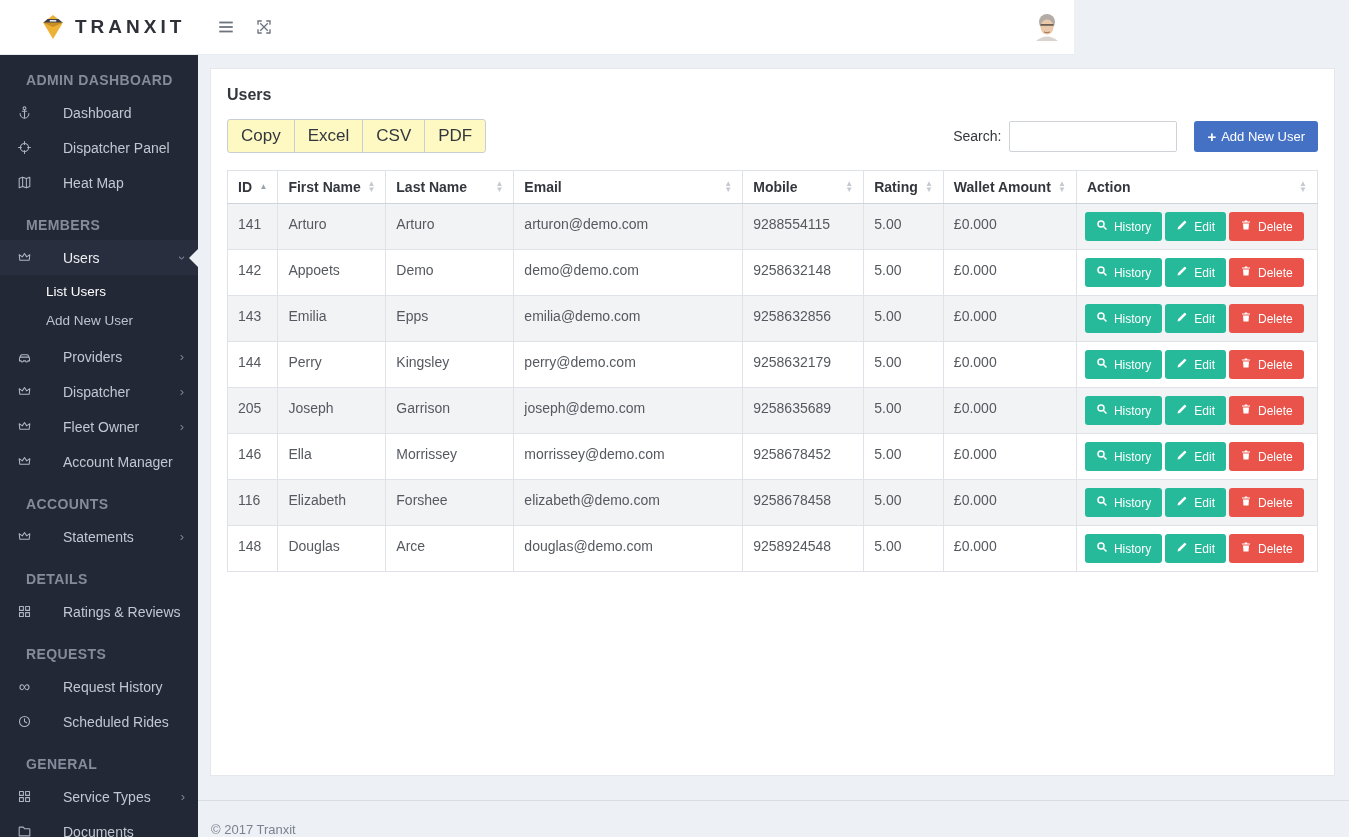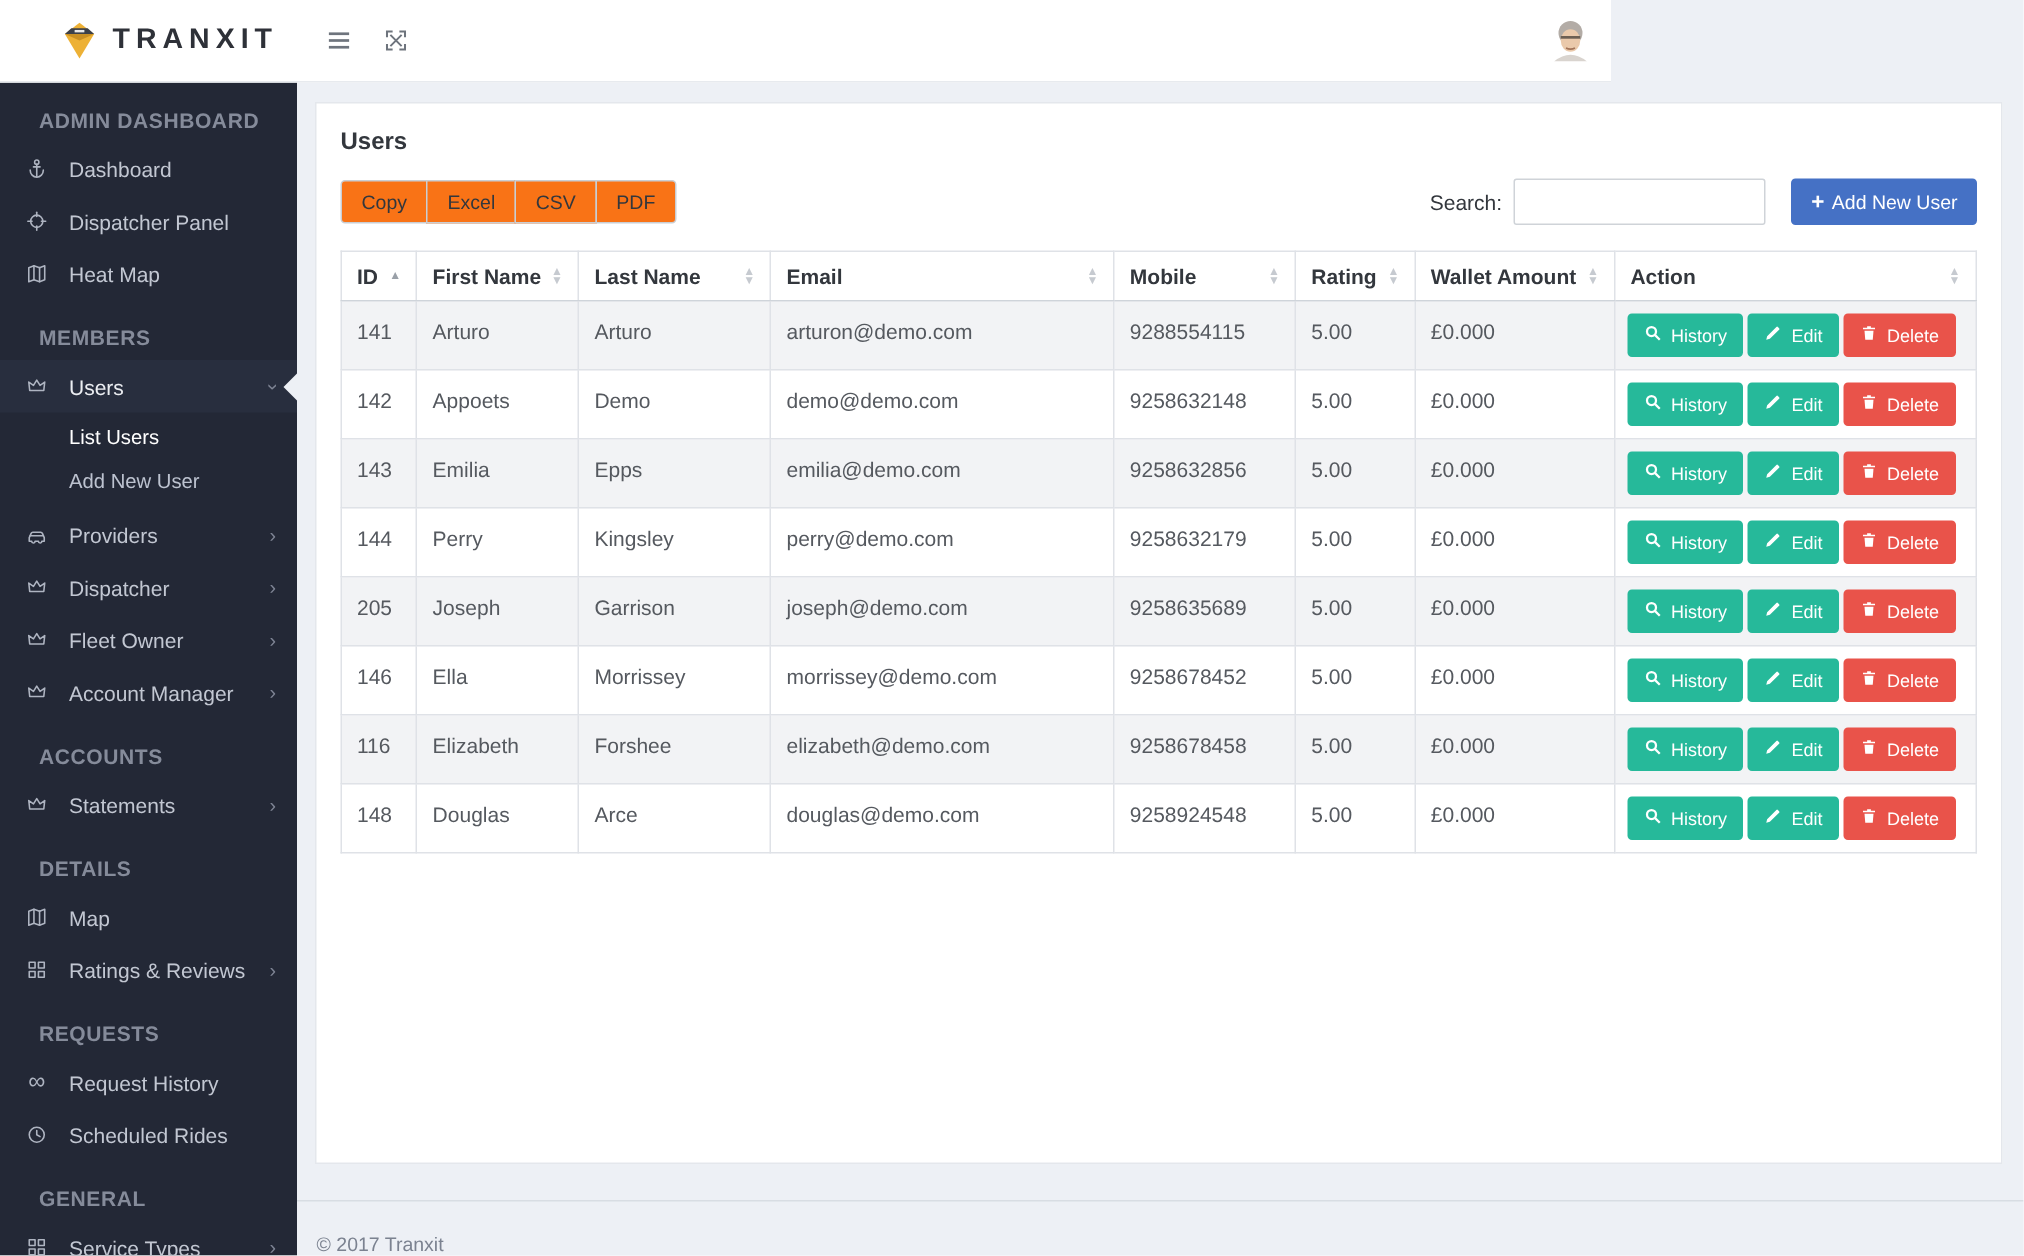--- a/index.html
+++ b/index.html
@@ -12,42 +12,42 @@
   .brand-gem { width:26px; height:26px; }
   .brand-name { font-size:19px; font-weight:bold; color:#2e3138; letter-spacing:4px; }
   .topbar-icon { margin-left:18px; color:#6e747d; cursor:pointer; display:flex; align-items:center; }
   .topbar-icon svg { width:20px; height:18px; }
   .topbar-right { margin-left:auto; margin-right:14px; display:flex; align-items:center; }
   .avatar { width:26px; height:28px; cursor:pointer; }
 
   
   .sidebar { position:absolute; top:55px; left:0; width:198px; bottom:0; background:#232836; overflow:hidden; }
   .nav-section { padding:17px 16px 7px 26px; font-size:14px; font-weight:bold; color:#858b9a; letter-spacing:.4px; }
-  .nav-item { position:relative; display:flex; align-items:center; gap:13px; padding:8px 14px 8px 16px; font-size:14px; color:#c2c7d2; cursor:pointer; height:35px; }
+  .nav-item { position:relative; display:flex; align-items:center; gap:30px; padding:8px 14px 8px 16px; font-size:14px; color:#c2c7d2; cursor:pointer; height:35px; }
   .nav-icon { width:17px; display:flex; justify-content:center; color:#aeb4c1; flex:0 0 17px; }
   .nav-icon svg { width:15px; height:15px; }
   .nav-icon .inf { font-size:16px; line-height:13px; }
   .nav-label { white-space:nowrap; }
   .chev { margin-left:auto; font-size:13px; color:#7e8494; line-height:10px; }
   .chev.down { transform:rotate(90deg); }
   .nav-item.active { background:#282e3e; color:#eceef2; }
   .nav-item.active::after { content:""; position:absolute; right:0; top:50%; margin-top:-9px;
     border-top:9px solid transparent; border-bottom:9px solid transparent; border-right:9px solid #edf0f5; }
   .nav-sub { padding:2px 0 4px; }
   .nav-sub-item { padding:7px 14px 7px 46px; font-size:13.5px; color:#bcc2cf; cursor:pointer; }
   .nav-sub-item.current { color:#ffffff; }
 
   
   .main { position:absolute; top:55px; left:198px; width:1151px; bottom:37px; overflow:hidden; }
   .card { background:#fff; margin:13px 14px 0 12px; padding:17px 16px 26px; min-height:708px; border:1px solid #e4e7ec; }
   .card-title { font-size:16px; font-weight:bold; color:#33373d; margin-bottom:15px; }
 
   .toolbar { display:flex; align-items:center; margin-bottom:17px; }
   .export-group { display:flex; }
-  .export-btn { background:#f97316; border:1px solid #c9ced4; color:#33373d; font-size:13px; padding:6px 13px; margin-left:-1px; cursor:pointer; font-family:inherit; }
+  .export-btn { background:#fef9c3; border:1px solid #c9ced4; color:#33373d; font-size:17px; padding:6px 13px; margin-left:-1px; cursor:pointer; font-family:inherit; }
   .export-btn:first-child { border-radius:3px 0 0 3px; margin-left:0; }
   .export-btn:last-child { border-radius:0 3px 3px 0; }
   .toolbar-right { margin-left:auto; display:flex; align-items:center; }
   .search-label { font-size:14px; color:#33373d; margin-right:8px; }
   .search-input { width:168px; height:31px; border:1px solid #cfd3d8; border-radius:2px; padding:0 8px; font-size:13px; font-family:inherit; }
   .btn-add { margin-left:17px; background:#4571c5; border:none; color:#fff; font-size:13px; padding:0 13px; height:31px; border-radius:3px; display:inline-flex; align-items:center; gap:5px; cursor:pointer; font-family:inherit; }
   .btn-add .plus { font-size:15px; font-weight:bold; line-height:1; }
 
   
   table { width:100%; border-collapse:collapse; font-size:14px; color:#55595f; table-layout:fixed; }
@@ -202,30 +202,20 @@
             <path d="M4.5 16.5 L3.5 7.5 L8.5 11 L12 5.5 L15.5 11 L20.5 7.5 L19.5 16.5 Z"></path>
           </svg>
         </span>
         <span class="nav-label">Statements</span>
         <span class="chev">›</span>
       </div>
       <div class="nav-section">DETAILS</div>
       <div class="nav-item">
         <span class="nav-icon">
           <svg viewBox="0 0 24 24" fill="none" stroke="currentColor" stroke-width="1.7" stroke-linecap="round" stroke-linejoin="round">
-            <path d="M3.5 5.5 L9 3.5 L15 5.5 L20.5 3.5 V18.5 L15 20.5 L9 18.5 L3.5 20.5 Z"></path>
-            <line x1="9" y1="3.5" x2="9" y2="18.5"></line>
-            <line x1="15" y1="5.5" x2="15" y2="20.5"></line>
-          </svg>
-        </span>
-        <span class="nav-label">Map</span>
-      </div>
-      <div class="nav-item">
-        <span class="nav-icon">
-          <svg viewBox="0 0 24 24" fill="none" stroke="currentColor" stroke-width="1.7" stroke-linecap="round" stroke-linejoin="round">
             <rect x="4" y="4" width="6.2" height="6.2"></rect>
             <rect x="13.8" y="4" width="6.2" height="6.2"></rect>
             <rect x="4" y="13.8" width="6.2" height="6.2"></rect>
             <rect x="13.8" y="13.8" width="6.2" height="6.2"></rect>
           </svg>
         </span>
         <span class="nav-label">Ratings &amp; Reviews</span>
         <span class="chev">›</span>
       </div>
       <div class="nav-section">REQUESTS</div>

